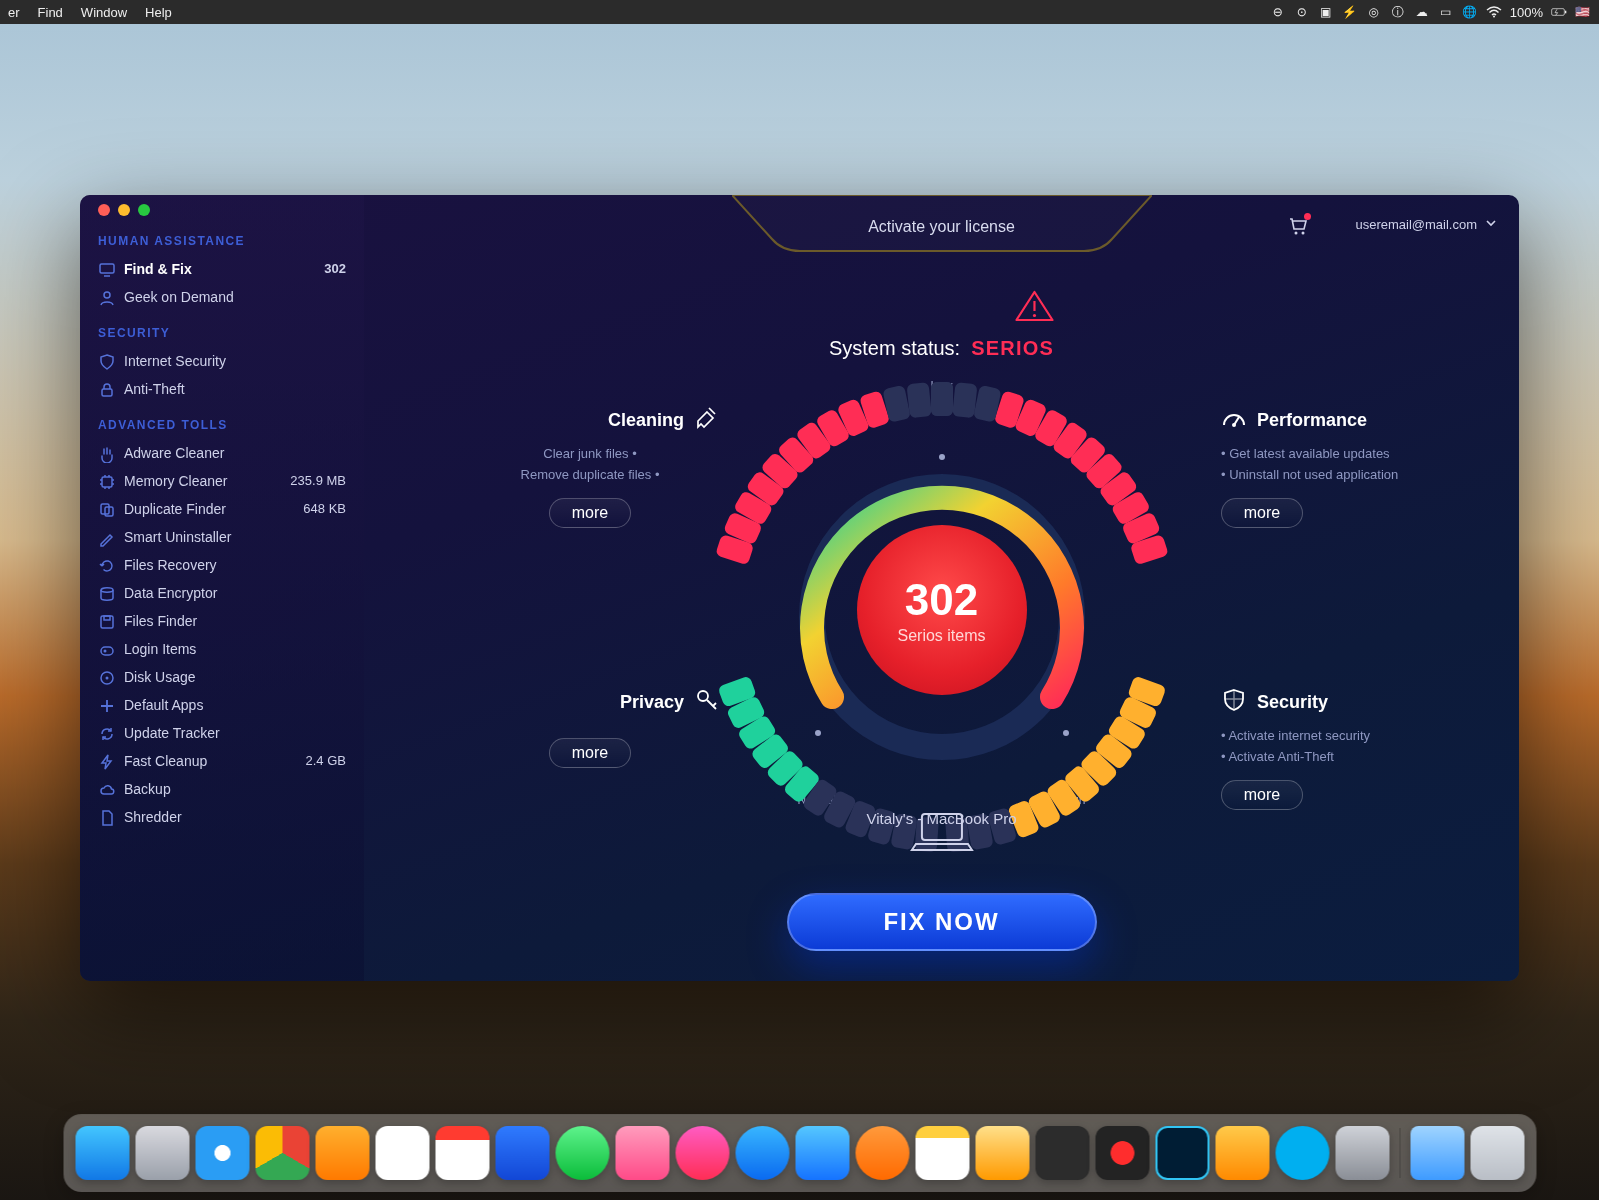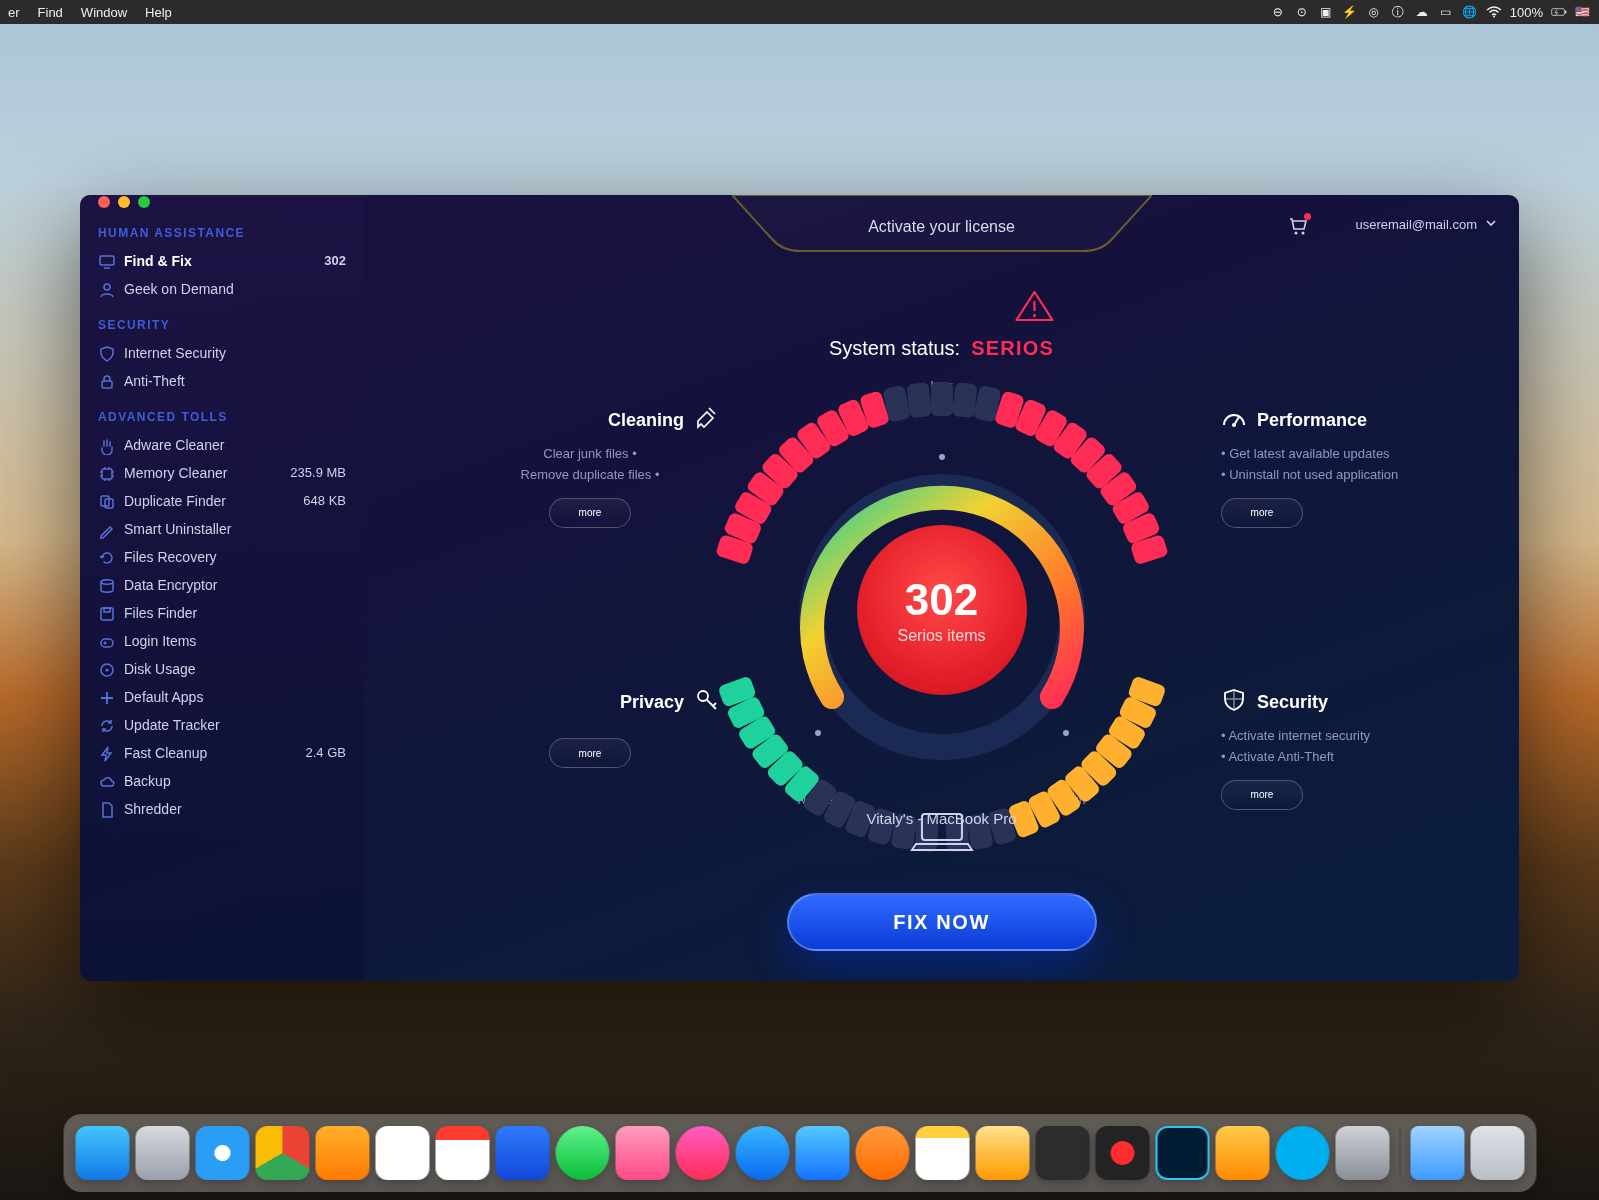--- a/index.html
+++ b/index.html
@@ -17,21 +17,21 @@
 .menubar .left{display:flex;gap:18px;align-items:center}
 .menubar .right{display:flex;gap:8px;align-items:center}
 .menubar .right .ic{width:16px;height:16px;display:inline-flex;align-items:center;justify-content:center;font-size:12px}
 
 .window{
   position:absolute;left:80px;top:195px;width:1439px;height:786px;border-radius:10px;overflow:hidden;
   background:linear-gradient(160deg,#1a1140 0%,#14123d 35%,#0d1a3a 70%,#0b1d3f 100%);
   box-shadow:0 30px 90px rgba(0,0,0,.55);
   display:flex;color:#cfd2ea;
 }
-.sidebar{width:284px;padding:1px 18px 18px 18px;background:linear-gradient(180deg,rgba(30,20,70,.6),rgba(10,15,50,.6))}
+.sidebar{width:284px;padding:9px 18px 18px 18px;background:linear-gradient(180deg,rgba(30,20,70,.6),rgba(10,15,50,.6))}
 .traffic{display:flex;gap:8px;margin-bottom:18px}
 .tdot{width:12px;height:12px;border-radius:50%}
 .td-r{background:#ff5f57}.td-y{background:#febc2e}.td-g{background:#28c840}
 .section-h{color:#3d5ed6;font-size:12px;letter-spacing:.12em;font-weight:700;margin:14px 0 8px}
 .sb-item{display:flex;gap:8px;padding:5px 0;color:#cfd2ea;font-size:14px}
 .sb-item .lbl{flex:1}
 .sb-item .val{color:#cfd2ea;font-size:13px}
 .sb-item.active{color:#fff;font-weight:600}
 .sb-item .ic{width:18px;height:18px;display:inline-flex;align-items:center;justify-content:center;color:#5672d9}
 .main{flex:1;position:relative}
@@ -67,26 +67,26 @@
 .card.left{text-align:center}
 .card.right{text-align:left}
 .card h3{color:#fff;font-size:18px;font-weight:600;margin-bottom:8px;display:flex;align-items:center;gap:10px}
 .card.left h3{justify-content:flex-end}
 .card.right h3{justify-content:flex-start}
 .card ul{list-style:none;font-size:13px;color:#8f98c2;line-height:1.6}
 .card.left ul li::after{content:" •";color:#8f98c2}
 .card.right ul li::before{content:"• ";color:#8f98c2}
 .more{
   display:inline-flex;align-items:center;justify-content:center;width:82px;height:30px;border-radius:16px;
-  border:1px solid rgba(255,255,255,.25);color:#fff;font-size:10px;margin-top:12px;cursor:pointer;
+  border:1px solid rgba(255,255,255,.25);color:#fff;font-size:16px;margin-top:12px;cursor:pointer;
   background:linear-gradient(180deg,rgba(255,255,255,.05),rgba(255,255,255,0))
 }
 .fix-now{
   position:absolute;left:50%;transform:translateX(-50%);bottom:30px;width:310px;height:58px;border-radius:30px;
-  background:linear-gradient(180deg,#2f6bff 0%,#0c3bd6 100%);color:#fff;font-size:20px;font-weight:700;letter-spacing:.08em;
+  background:linear-gradient(180deg,#2f6bff 0%,#0c3bd6 100%);color:#fff;font-size:24px;font-weight:700;letter-spacing:.08em;
   display:flex;align-items:center;justify-content:center;border:2px solid rgba(255,255,255,.25);cursor:pointer;
   box-shadow:0 16px 40px rgba(0,50,200,.45)
 }
 
 .dock{
   position:absolute;left:50%;transform:translateX(-50%);bottom:8px;height:78px;padding:8px 12px;border-radius:18px;
   background:rgba(255,255,255,.28);backdrop-filter:blur(4px);display:flex;align-items:center;gap:6px;
   box-shadow:0 6px 20px rgba(0,0,0,.25)
 }
 .dock .app{width:54px;height:54px;border-radius:12px;box-shadow:0 3px 8px rgba(0,0,0,.25)}

